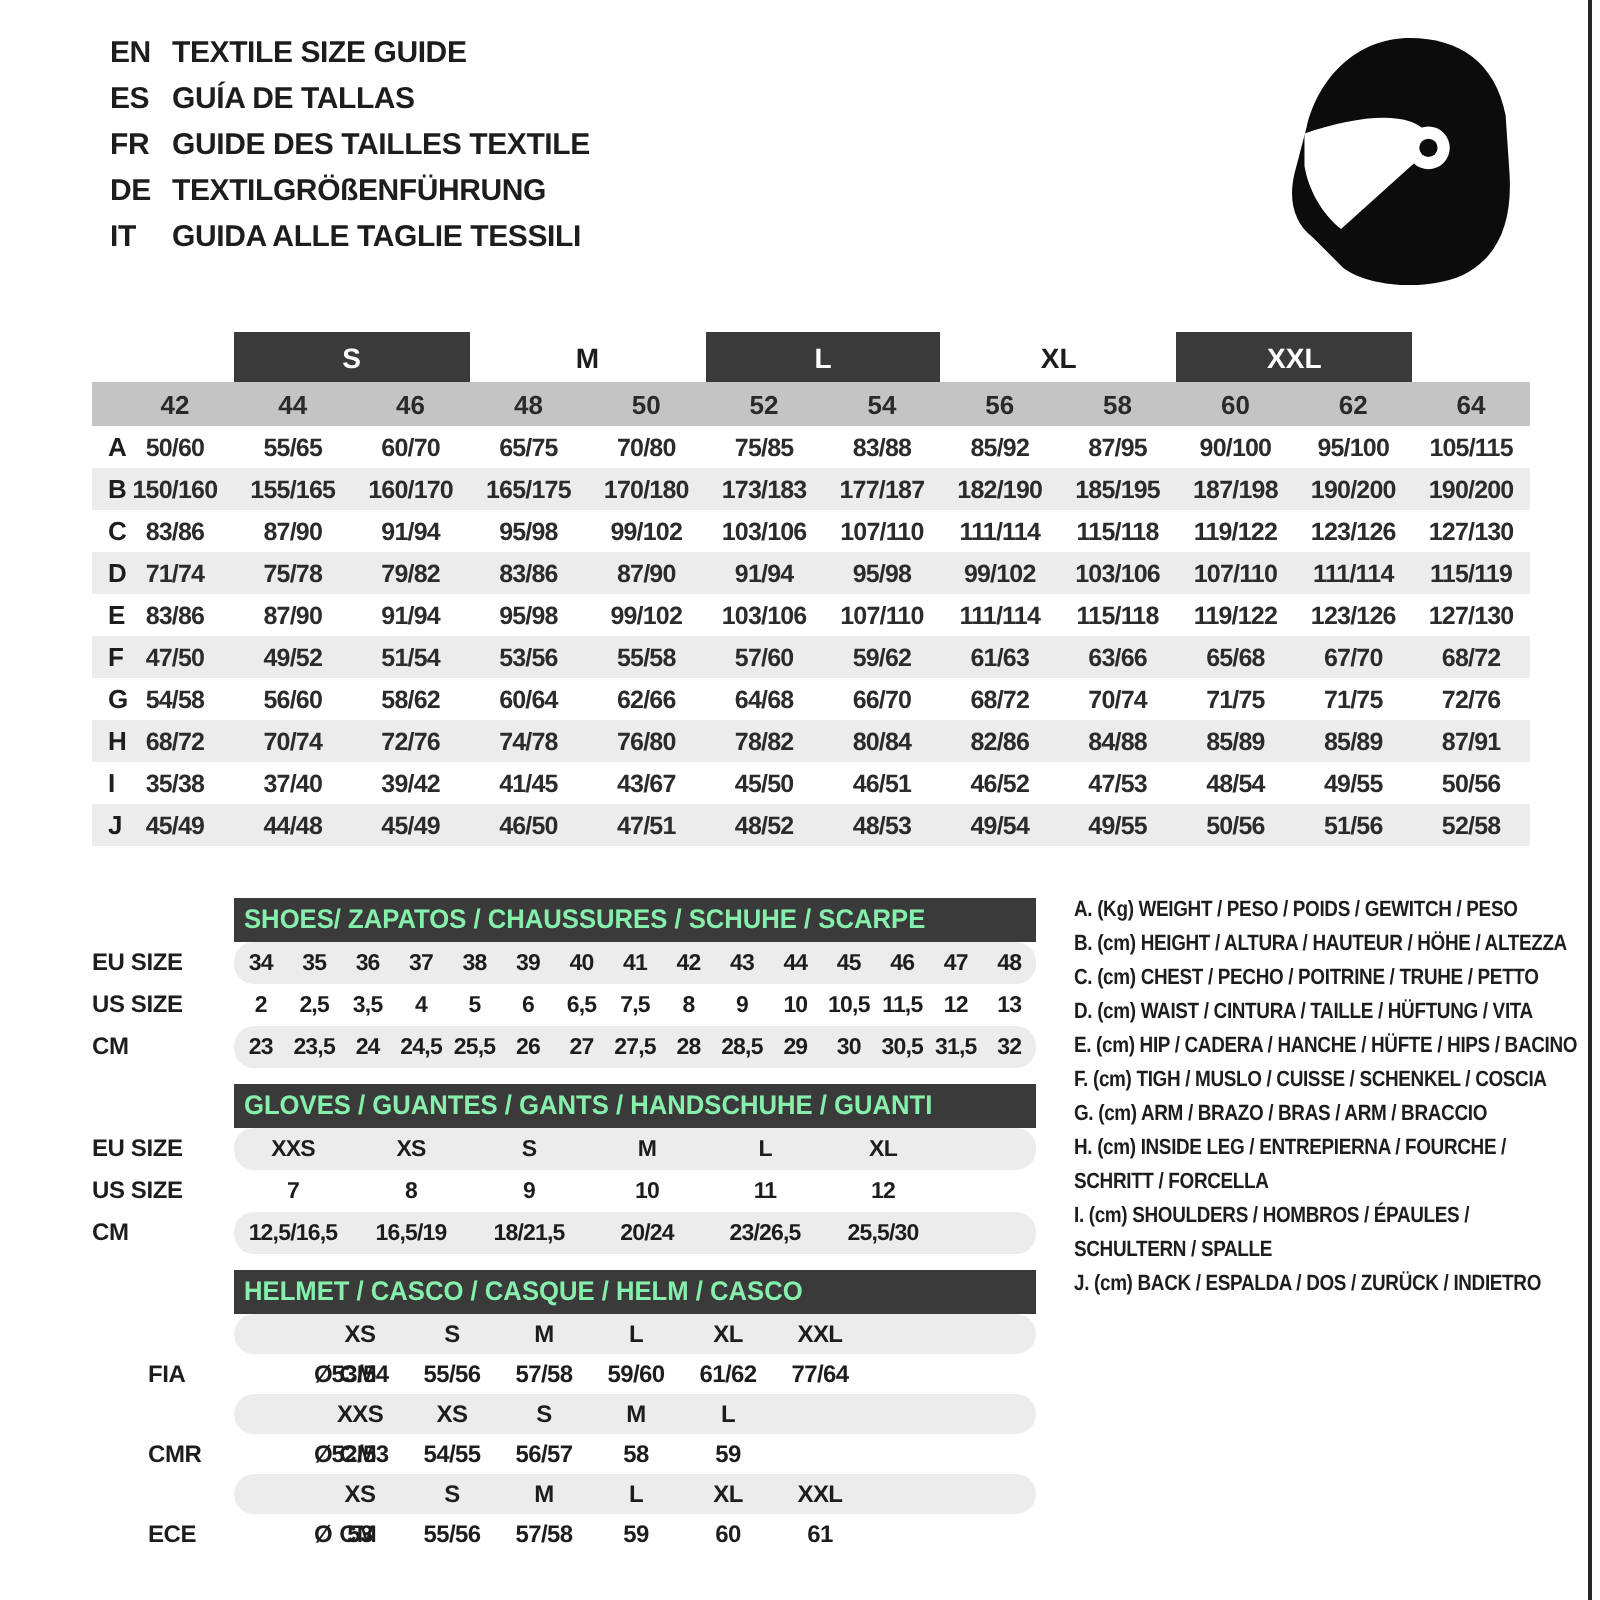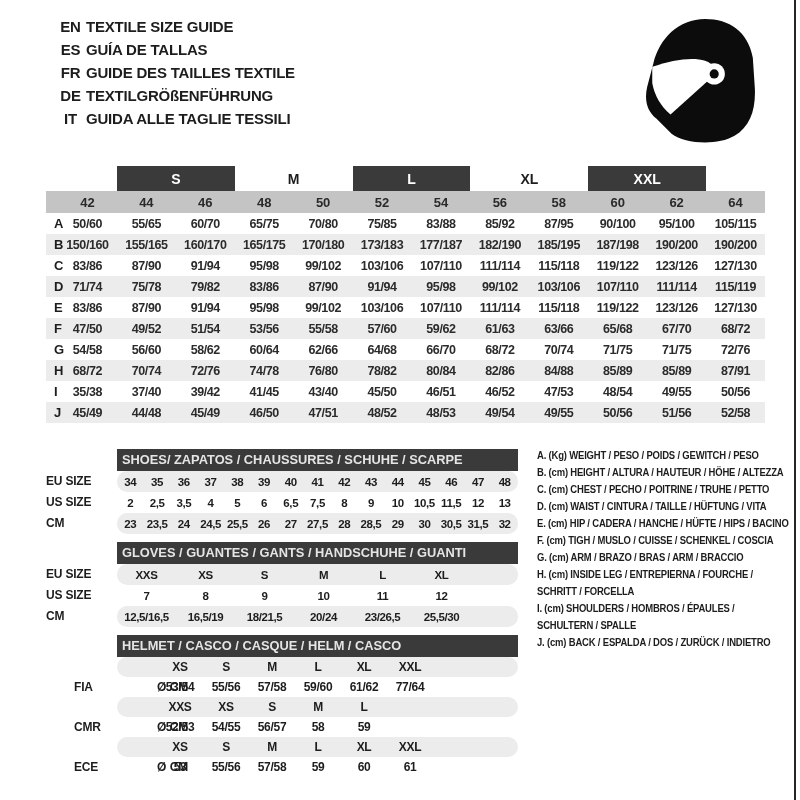--- a/index.html
+++ b/index.html
@@ -4,21 +4,21 @@
 <style>
   html,body { margin:0; padding:0; }
   body {
     width:800px; height:800px; position:relative; overflow:hidden;
     background:#ffffff; color:#1d1d1d;
     font-family:"Liberation Sans", sans-serif;
   }
   .page { position:absolute; inset:0; }
 
   
-  .langs { position:absolute; left:55px; top:15px;text-align:center; }
+  .langs { position:absolute; left:55px; top:15px; }
   .lang-row { display:flex; height:23px; align-items:center;
               font-weight:bold; font-size:15px; letter-spacing:-0.2px; }
   .lang-code { width:31px; }
 
   
   .helmet-svg { position:absolute; left:644px; top:16px; }
 
   
   .main-table { position:absolute; left:46px; top:166px; width:719px; }
   .group-row, .size-row, .data-row {
@@ -35,21 +35,21 @@
   .data-row { height:21px; }
   .data-row.stripe { background:var(--stripe,#ececec); }
   .data-row .letter { padding-left:8px; font-weight:bold; font-size:13px;
                       line-height:21px; white-space:nowrap; overflow:visible; }
   .data-row .cell { display:flex; align-items:center; justify-content:center;
                     font-weight:bold; font-size:12.5px; letter-spacing:-0.4px;
                     color:#2b2b2b; white-space:nowrap; }
 
   
   .bar { position:absolute; left:117px; width:401px; height:22px;
-         background:var(--dark,#3a3a3a); color:#e5e5e5; box-sizing:border-box;
+         background:var(--dark,#3a3a3a); color:#86efac; box-sizing:border-box;
          padding-left:5px; font-weight:bold; font-size:13.5px; line-height:22px;
          white-space:nowrap; }
   .bar-text { display:inline-block; transform:scaleX(0.95); transform-origin:left center; }
   .shoes-bar  { top:449px; }
   .gloves-bar { top:542px; }
   .helmet-bar { top:635px; }
 
   
   .shoes-rows { position:absolute; left:117px; top:471px; width:401px; }
   .srow { display:grid; grid-template-columns:repeat(15,1fr); height:21px; }
@@ -267,21 +267,21 @@
         <div class="cell">85/89</div>
         <div class="cell">85/89</div>
         <div class="cell">87/91</div>
       </div>
       <div class="data-row">
         <div class="letter">I</div>
         <div class="cell">35/38</div>
         <div class="cell">37/40</div>
         <div class="cell">39/42</div>
         <div class="cell">41/45</div>
-        <div class="cell">43/40</div>
+        <div class="cell">43/67</div>
         <div class="cell">45/50</div>
         <div class="cell">46/51</div>
         <div class="cell">46/52</div>
         <div class="cell">47/53</div>
         <div class="cell">48/54</div>
         <div class="cell">49/55</div>
         <div class="cell">50/56</div>
       </div>
       <div class="data-row stripe">
         <div class="letter">J</div>

